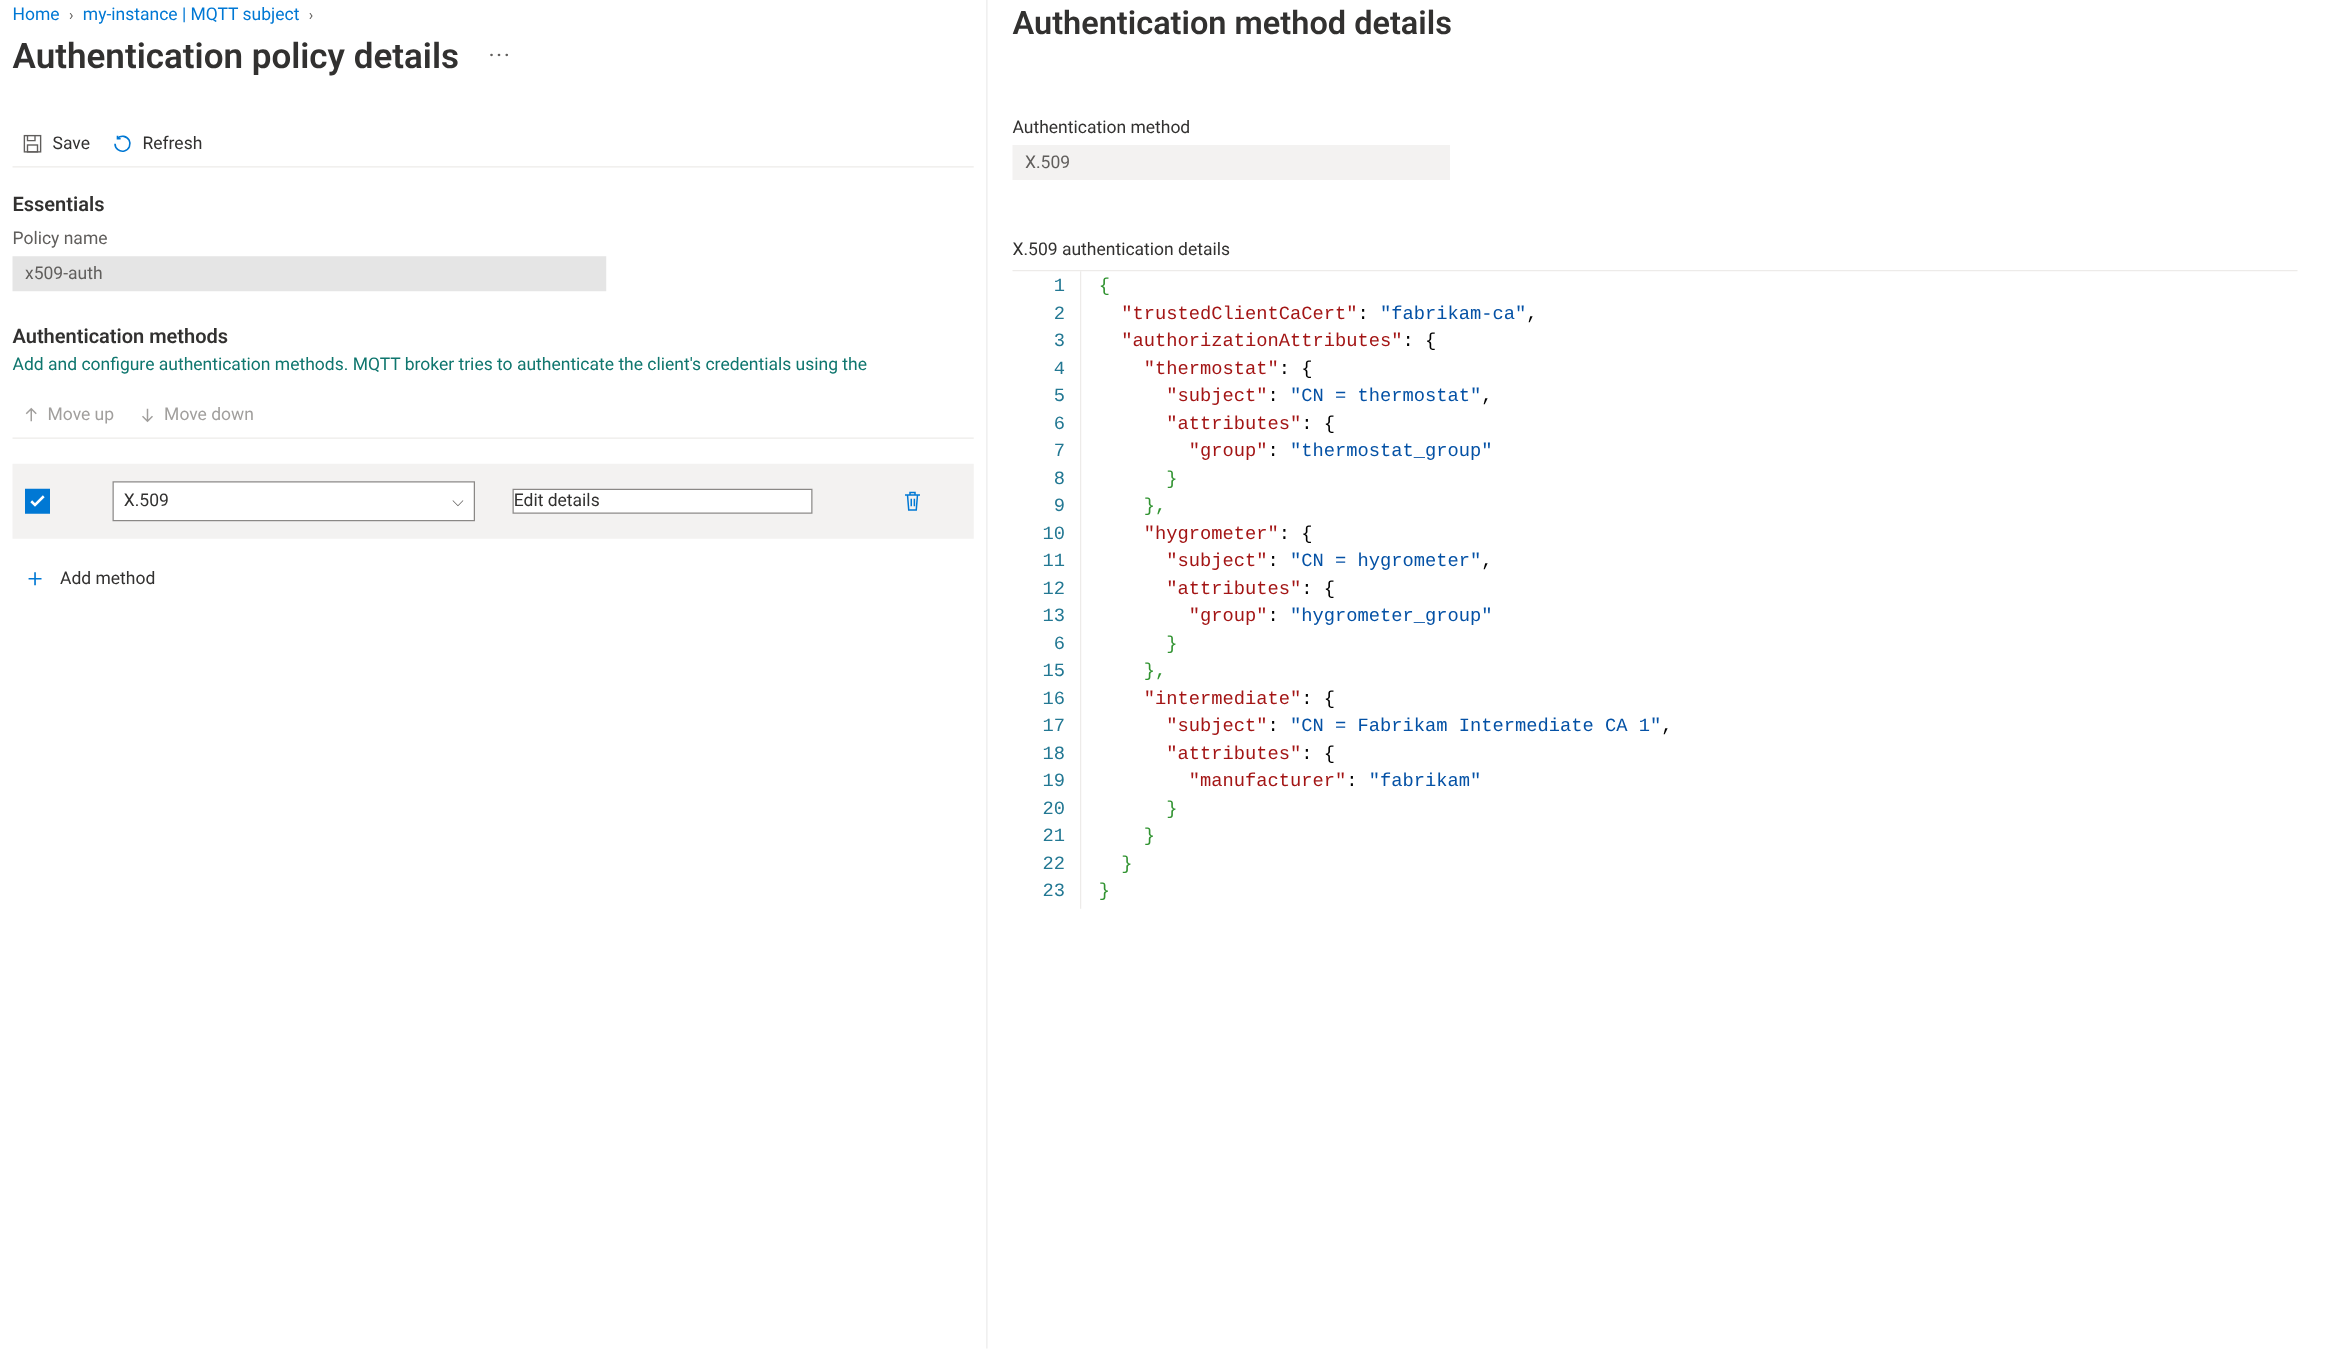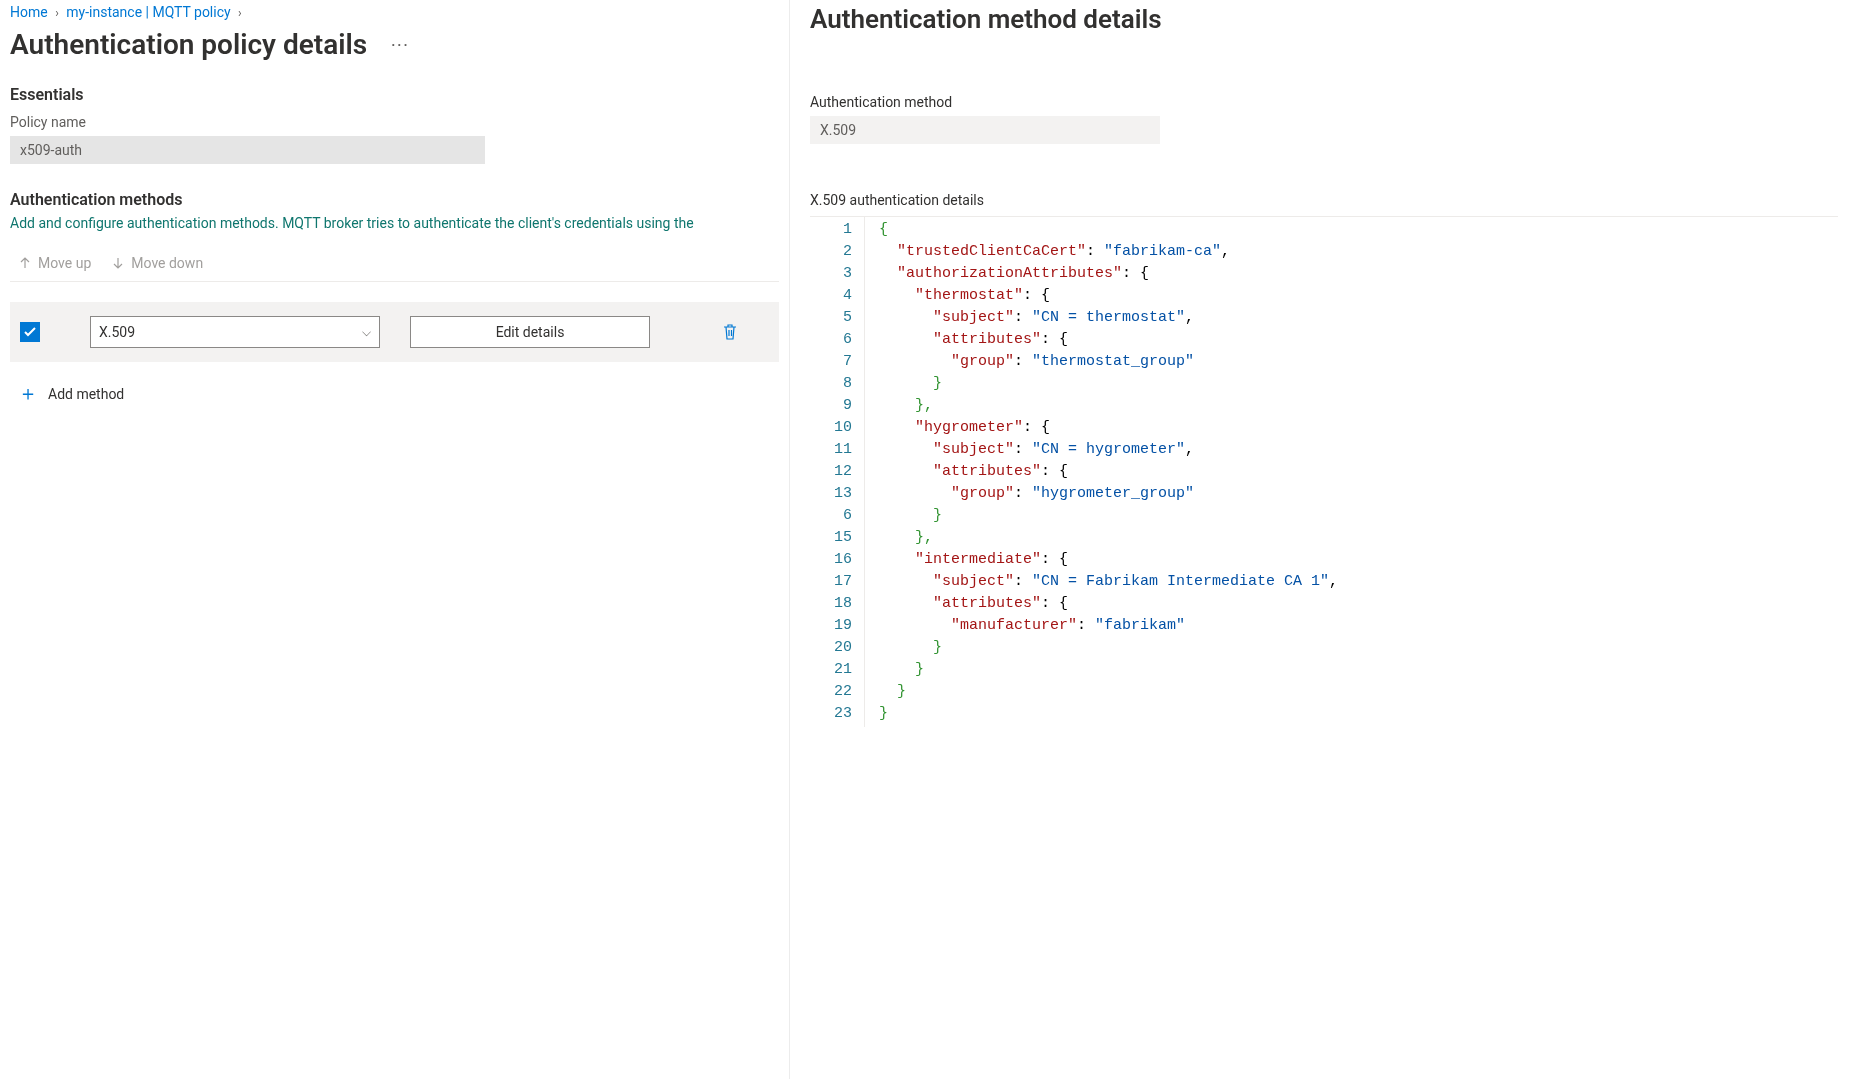--- a/index.html
+++ b/index.html
@@ -28,21 +28,21 @@
 .move-btn { display: flex; align-items: center; gap: 6px; cursor: pointer; }
 .move-btn svg { width: 14px; height: 14px; }
 
 .table { margin-top: 20px; }
 .thead { display: grid; grid-template-columns: 70px 320px 260px 120px; padding: 6px 10px 16px 10px; font-weight: 600; }
 .trow { display: grid; grid-template-columns: 70px 320px 260px 120px; align-items: center; padding: 14px 10px; background: #f3f2f1; }
 .checkbox { width: 20px; height: 20px; background: #0078d4; display: flex; align-items: center; justify-content: center; cursor: pointer; }
 .checkbox svg { width: 14px; height: 14px; stroke: #fff; }
 .select { background: #fff; border: 1px solid #8a8886; height: 32px; padding: 0 8px; display: flex; align-items: center; justify-content: space-between; width: 290px; cursor: pointer; }
 .select .chev-down { font-size: 12px; color: #605e5c; }
-.btn { background: #fff; border: 1px solid #8a8886; height: 32px; width: 240px; display: flex; align-items: center; justify-content: center; cursor: pointer; }
+.btn { background: #fff; border: 1px solid #8a8886; height: 20px; width: 240px; display: flex; align-items: center; justify-content: flex-start; cursor: pointer; }
 .del-icon { color: #0078d4; cursor: pointer; display: flex; justify-content: center; }
 .del-icon svg { width: 18px; height: 18px; }
 
 .add-row { display: flex; align-items: center; gap: 10px; margin-top: 18px; cursor: pointer; color: #323130; padding-left: 8px;}
 .add-row .plus { color: #0078d4; font-size: 20px; }
 
 
 .right-panel { flex: 1; padding: 4px 30px 10px 20px; }
 .rp-title { font-size: 26px; font-weight: 600; }
 .rp-label { color: #323130; font-size: 14px; margin-top: 60px; }
@@ -61,29 +61,46 @@
 .tok-str   { color: #0451a5; }
 </style>
 </head>
 <body>
 
 <div class="left-panel">
 
   <div class="breadcrumb">
     <a href="#">Home</a>
     <span class="chev">›</span>
-    <a href="#">my-instance | MQTT policy</a>
+    <a href="#">my-instance | MQTT subject</a>
     <span class="chev">›</span>
   </div>
 
   <div class="page-title">
     <span>Authentication policy details</span>
     <span class="dotdotdot">···</span>
   </div>
 
+  <div class="toolbar">
+    <div class="tool-btn">
+      <svg viewBox="0 0 16 16" fill="none" stroke="#605e5c" stroke-width="1.1">
+          <rect x="1.5" y="1.5" width="13" height="13"></rect>
+          <path d="M4 1.5v4h6v-4"></path>
+          <rect x="4" y="9" width="8" height="5.5"></rect>
+        </svg>
+      <span>Save</span>
+    </div>
+    <div class="tool-btn">
+      <svg viewBox="0 0 16 16" fill="none" stroke="#0078d4" stroke-width="1.3">
+          <path d="M2 8a6 6 0 1 0 2-4.5"></path>
+          <path d="M4 1.5V4h2.5"></path>
+        </svg>
+      <span>Refresh</span>
+    </div>
+  </div>
 
   <div class="section-heading">Essentials</div>
   <div class="label">Policy name</div>
   <div class="readonly-field">x509-auth</div>
 
   <div class="auth-methods-title">Authentication methods</div>
   <div class="auth-methods-desc">Add and configure authentication methods. MQTT broker tries to authenticate the client's credentials using the</div>
 
   <div class="move-toolbar">
     <div class="move-btn">

